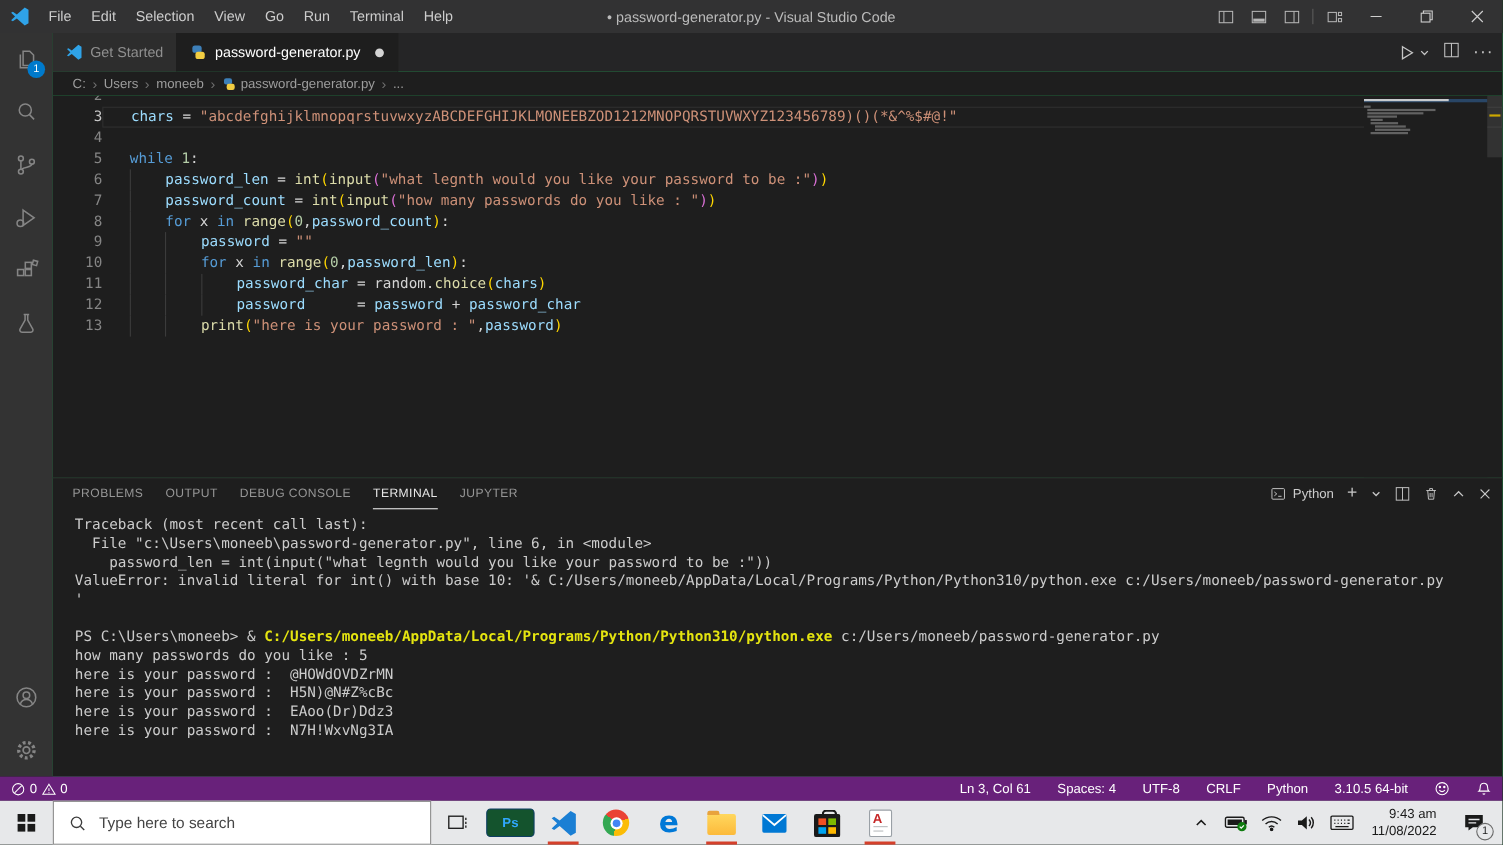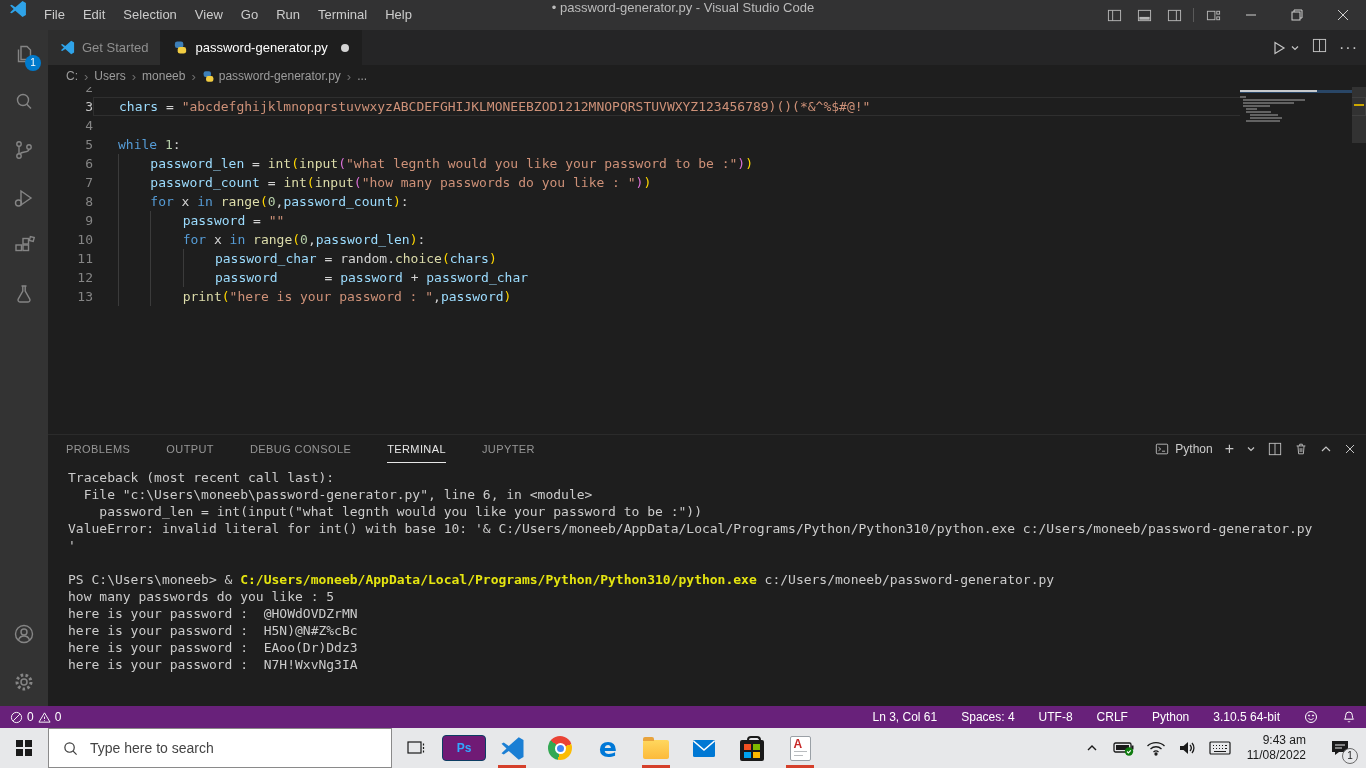--- a/index.html
+++ b/index.html
@@ -2,21 +2,21 @@
 <html><head>
 <meta charset="utf-8">
 <style>
   * { margin:0; padding:0; box-sizing:border-box; }
   html,body { width:1366px; height:768px; overflow:hidden; background:#1e1e1e;
               font-family:"Liberation Sans", sans-serif; }
   #screen { position:relative; width:1366px; height:768px; }
 
   
   .titlebar { position:absolute; top:0; left:0; width:1366px; height:30px;
-              background:#323233; display:flex; align-items:flex-start; color:#cccccc; font-size:13px; }
+              background:#323233; display:flex; align-items:center; color:#cccccc; font-size:13px; }
   .vsc-logo { width:18px; height:18px; margin:0 8px 0 9px; flex:none; }
   #menu-items { display:flex; }
   .menu-item { padding:0 9px; line-height:30px; cursor:default; }
   .window-title { position:absolute; left:0; right:0; text-align:center; color:#bbbbbb; pointer-events:none; }
   .tb-rightctl { position:absolute; right:0; top:0; height:30px; display:flex; align-items:center; }
   .lay-ico { width:30px; height:30px; display:flex; align-items:center; justify-content:center; color:#b6b6b6; }
   .tb-sep { width:1px; height:14px; background:#5a5a5a; margin:0 4px; }
   .win-btn { width:46px; height:30px; display:flex; align-items:center; justify-content:center; color:#cfcfcf; font-size:14px; }
 
   
@@ -60,21 +60,21 @@
   .mm-row.mm-current { background:rgba(55,120,190,.45); }
   .mm-bar { height:2px; background:#9a9a9a; opacity:.55; }
   .mm-row.mm-current .mm-bar { background:#d8d8d8; opacity:.9; }
   .scrollbar-v { position:absolute; top:0; right:0; width:14px; height:100%; }
   .sb-slider { position:absolute; top:0; left:0; width:100%; height:56px; background:rgba(121,121,121,.22); }
   .sb-marker { position:absolute; top:17px; left:2px; width:10px; height:2px; background:#cca700; }
 
   
   .panel { height:272px; border-top:1px solid #2b2b2b; display:flex; flex-direction:column; background:#1e1e1e; }
   .panel-header { height:28px; display:flex; align-items:center; padding:0 10px 0 18px; position:relative; }
-  #panel-tabs { display:flex; gap:36px; }
+  #panel-tabs { display:flex; gap:20px; }
   .panel-tab { font-size:11px; letter-spacing:.4px; color:#969696; line-height:26px; }
   .panel-tab.active { color:#e7e7e7; border-bottom:1px solid #e7e7e7; }
   .panel-actions { position:absolute; right:10px; top:0; height:28px; display:flex; align-items:center; gap:12px; color:#cccccc; }
   .shell-sel { display:flex; align-items:center; gap:6px; font-size:12px; color:#cccccc; }
   .pa-ico { display:flex; align-items:center; color:#c5c5c5; }
   .terminal { flex:1; padding:6px 0 0 20px; font-family:"DejaVu Sans Mono", monospace; font-size:13px; overflow:hidden; }
   .term-line { white-space:pre; height:17px; line-height:17px; color:#cccccc; }
   .t-d { color:#cccccc; } .t-y { color:#e5e510;font-weight:bold; }
 
   
@@ -87,21 +87,21 @@
   
   .taskbar { position:absolute; top:728px; left:0; width:1366px; height:40px; background:#e7e8ea;
              display:flex; align-items:stretch; }
   .tb-btn { width:48px; display:flex; align-items:center; justify-content:center; position:relative; }
   .tb-btn.running::after { content:""; position:absolute; bottom:0; left:10px; right:10px; height:3px; background:#d5402b; }
   .win-logo { width:16px; height:16px;
       background-image:linear-gradient(#1a1a1a,#1a1a1a),linear-gradient(#1a1a1a,#1a1a1a),linear-gradient(#1a1a1a,#1a1a1a),linear-gradient(#1a1a1a,#1a1a1a);
       background-size:7px 7px; background-position:0 0,9px 0,0 9px,9px 9px; background-repeat:no-repeat; }
   .tb-search { width:344px; background:#ffffff; border:1px solid #8a8a8a; display:flex; align-items:center;
                padding-left:14px; gap:12px; color:#444444; font-size:14px; }
-  .ps-icon { width:44px; height:26px; background:#701a75; border:1px solid #0d3e63; border-radius:4px;
+  .ps-icon { width:44px; height:26px; background:#14532d; border:1px solid #0d3e63; border-radius:4px;
              color:#31a8ff; font-size:12px; font-weight:bold; display:flex; align-items:center; justify-content:center; }
   .chrome-icon { width:24px; height:24px; border-radius:50%; position:relative;
       background:conic-gradient(from -50deg,#ea4335 0 120deg,#fbbc05 120deg 240deg,#34a853 240deg 360deg); }
   .chrome-icon::after { content:""; position:absolute; left:6.5px; top:6.5px; width:11px; height:11px; border-radius:50%; background:#fff; }
   .chrome-icon::before { content:""; position:absolute; left:8.5px; top:8.5px; width:7px; height:7px; border-radius:50%; background:#4285f4; z-index:1; }
   .edge-icon { color:#0078d7; font-size:27px; font-weight:bold; font-family:"DejaVu Sans", sans-serif; line-height:24px; }
   .folder-icon { width:26px; height:19px; background:linear-gradient(#ffd75e,#fcba3b); border-radius:2px; position:relative; margin-top:3px; }
   .folder-icon::before { content:""; position:absolute; top:-3px; left:0; width:11px; height:4px; background:#e8a33d; border-radius:2px 2px 0 0; }
   .store-icon { width:24px; height:21px; background:#1a1a1a; border-radius:2px; position:relative; margin-top:4px;
       background-image:linear-gradient(#f25022,#f25022),linear-gradient(#7fba00,#7fba00),linear-gradient(#00a4ef,#00a4ef),linear-gradient(#ffb900,#ffb900);

